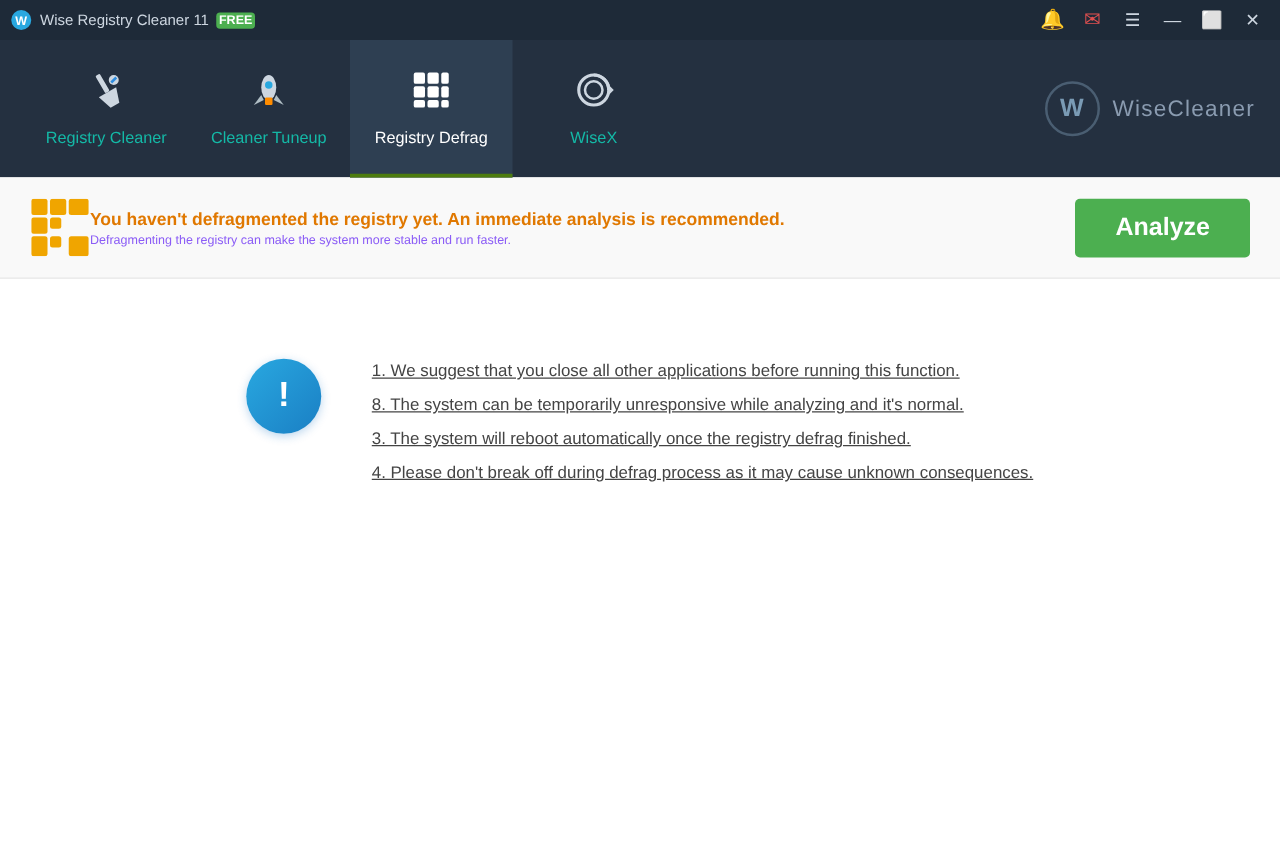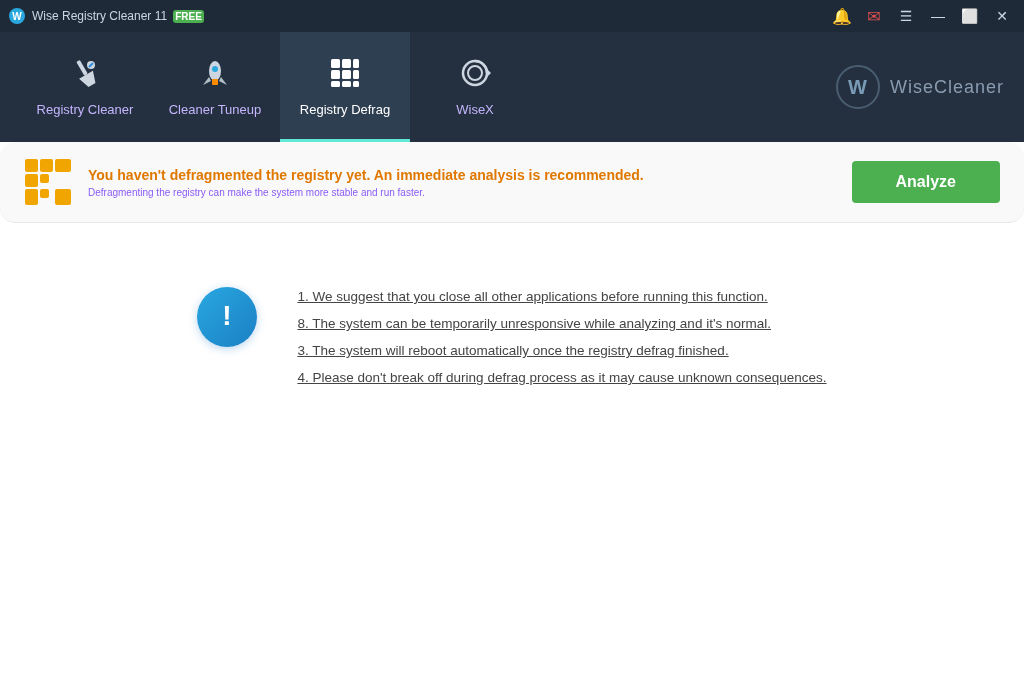--- a/index.html
+++ b/index.html
@@ -75,30 +75,30 @@
       height: 100%;
       gap: 0;
     }
     .nav-tab {
       display: flex;
       flex-direction: column;
       align-items: center;
       justify-content: center;
       width: 130px;
       height: 100%;
-      color: #c4b5fd;
+      color: #14b8a6;
       cursor: pointer;
       gap: 6px;
       font-size: 13px;
       border-bottom: 3px solid transparent;
       transition: background 0.15s;
     }
     .nav-tab.active {
       background: #2e3f52;
-      border-bottom: 3px solid #5eead4;
+      border-bottom: 3px solid #4d7c0f;
       color: #fff;
     }
     .nav-tab-icon {
       font-size: 30px;
       line-height: 1;
     }
     .nav-tab-label {
       font-size: 13px;
     }
     .wise-cleaner-logo {
@@ -130,40 +130,39 @@
       height: calc(674px - 32px - 110px);
     }
 
     
     .info-banner {
       background: #f9f9f9;
       border-bottom: 1px solid #e8e8e8;
       padding: 16px 24px;
       display: flex;
       align-items: center;
-      gap: 16px;
-      border-radius: 15px;
+      gap: 0;
     }
     .banner-text { flex: 1; }
     .banner-title {
       color: #e07800;
       font-size: 14px;
       font-weight: bold;
       margin-bottom: 4px;
     }
     .banner-subtitle {
       color: #8b5cf6;
       font-size: 10px;
     }
     .analyze-btn {
       background: #4caf50;
       color: #fff;
       border: none;
-      padding: 12px 44px;
-      font-size: 16px;
+      padding: 12px 32px;
+      font-size: 20px;
       font-weight: 600;
       border-radius: 4px;
       cursor: pointer;
       white-space: nowrap;
       min-width: 130px;
     }
 
     
     .info-section {
       display: flex;

